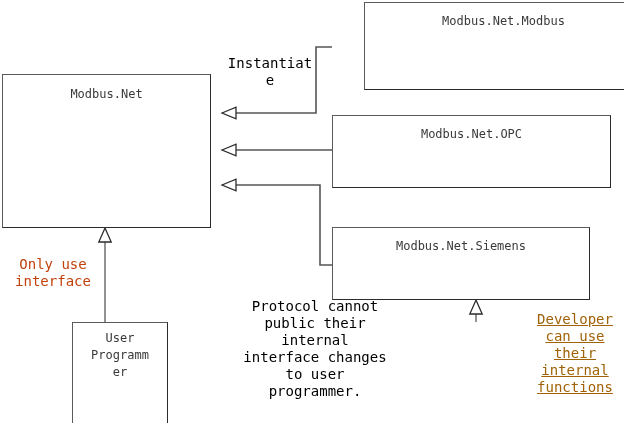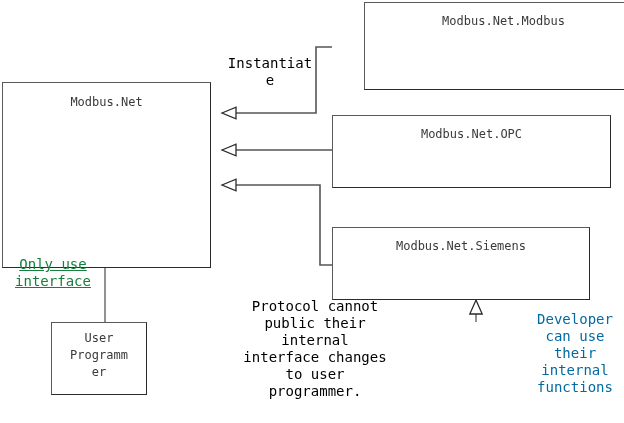--- a/index.html
+++ b/index.html
@@ -82,55 +82,55 @@
       <path d="M 105 322 L 105 241" fill="none" stroke="#777777" stroke-width="1.6"></path>
       <path d="M 105 228 L 111.2 242 L 98.8 242 Z" fill="#ffffff" stroke="#2b2b2b" stroke-width="1.3" stroke-linejoin="miter"></path>
     </g>
 
     <g>
       <path d="M 476 322 L 476 313" fill="none" stroke="#777777" stroke-width="1.6"></path>
       <path d="M 476 300 L 482.2 314 L 469.8 314 Z" fill="#ffffff" stroke="#2b2b2b" stroke-width="1.3" stroke-linejoin="miter"></path>
     </g>
   </svg>
 
-  <div class="uml-box" id="box-core" style="left: 2px; top: 82px; width: 209px; height: 186px; border-color: rgb(90, 90, 90) rgb(43, 43, 43) rgb(43, 43, 43) rgb(90, 90, 90);">
+  <div class="uml-box" id="box-core" style="left: 2px; top: 74px; width: 209px; height: 154px; border-color: rgb(90, 90, 90) rgb(43, 43, 43) rgb(43, 43, 43) rgb(90, 90, 90);">
     <div class="uml-box-label" id="lbl-core" style="top: 11px; color: rgb(58, 58, 58);">Modbus.Net</div>
   </div>
 
   <div class="uml-box" id="box-modbus" style="left: 320px; top: 2px; width: 279px; height: 88px; border-color: rgb(90, 90, 90) rgb(43, 43, 43) rgb(43, 43, 43) rgb(90, 90, 90); margin-left: 44px;">
     <div class="uml-box-label" id="lbl-modbus" style="top: 10px; color: rgb(58, 58, 58);">Modbus.Net.Modbus</div>
   </div>
 
   <div class="uml-box" id="box-opc" style="left: 332px; top: 115px; width: 279px; height: 73px; border-color: rgb(90, 90, 90) rgb(43, 43, 43) rgb(43, 43, 43) rgb(90, 90, 90);">
     <div class="uml-box-label" id="lbl-opc" style="top: 10px; color: rgb(58, 58, 58);">Modbus.Net.OPC</div>
   </div>
 
   <div class="uml-box" id="box-siemens" style="left: 332px; top: 227px; width: 258px; height: 73px; border-color: rgb(90, 90, 90) rgb(43, 43, 43) rgb(43, 43, 43) rgb(90, 90, 90);">
     <div class="uml-box-label" id="lbl-siemens" style="top: 10px; color: rgb(58, 58, 58);">Modbus.Net.Siemens</div>
   </div>
 
-  <div class="uml-box" id="box-user" style="left: 51px; top: 322px; width: 96px; height: 73px; border-color: rgb(90, 90, 90) rgb(43, 43, 43) rgb(43, 43, 43) rgb(90, 90, 90);">
+  <div class="uml-box" id="box-user" style="left: 72px; top: 322px; width: 96px; height: 102px; border-color: rgb(90, 90, 90) rgb(43, 43, 43) rgb(43, 43, 43) rgb(90, 90, 90);">
     <div class="uml-box-label" id="lbl-user" style="top: 7px; color: rgb(58, 58, 58);">User
 Programm
 er</div>
   </div>
 
 
   <div class="note" id="note-instantiate" style="left: 222px; top: 55px; width: 96px; color: rgb(0, 0, 0);">Instantiat
 e</div>
 
-  <div class="note note-left" id="note-only-use" style="left: 8px; top: 256px; width: 90px; color: #15803d; text-decoration: underline;">Only use
+  <div class="note note-left" id="note-only-use" style="left: 8px; top: 256px; width: 90px; color: #c2410c;">Only use
 interface</div>
 
   <div class="note" id="note-cannot" style="left: 238px; top: 298px; width: 154px; color: rgb(0, 0, 0);">Protocol cannot
 public their
 internal
 interface changes
 to user
 programmer.</div>
 
-  <div class="note" id="note-can-use" style="left: 529px; top: 311px; width: 92px; color: #0369a1;">Developer
+  <div class="note" id="note-can-use" style="left: 529px; top: 311px; width: 92px; color: #a16207; text-decoration: underline;">Developer
 can use
 their
 internal
 functions</div>
 
 </div>
 
 </body></html>

